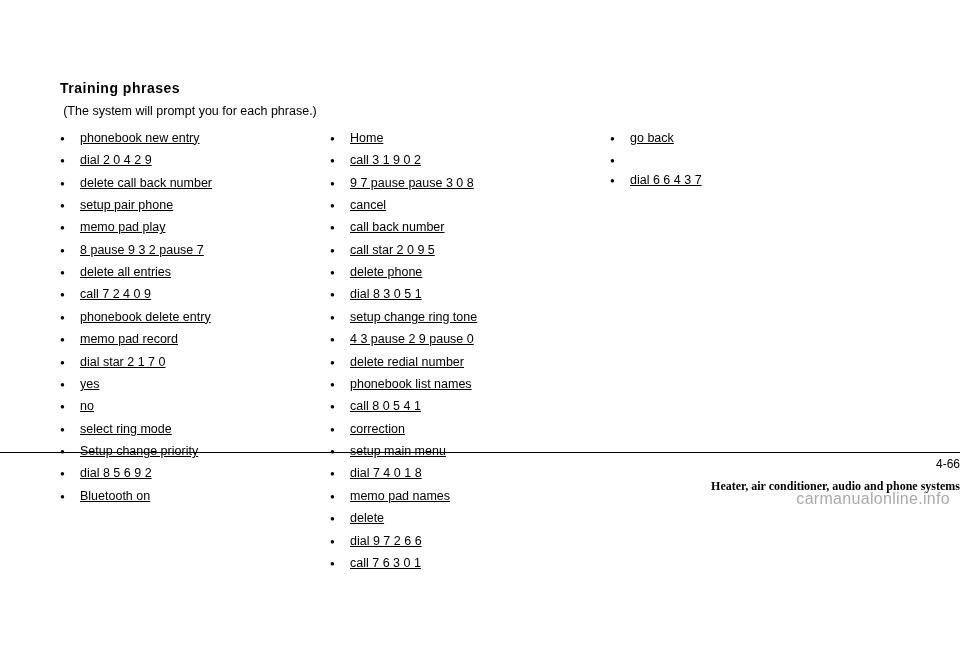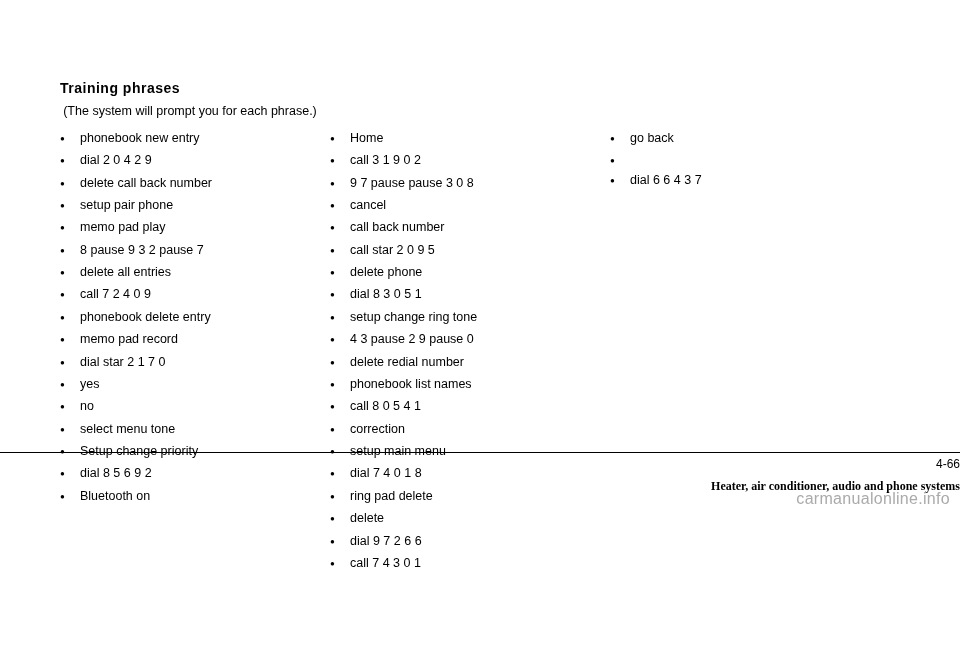--- a/index.html
+++ b/index.html
@@ -89,20 +89,21 @@
     .bullet {
       min-width: 16px;
       font-size: 8px;
       margin-top: 4px;
       margin-right: 4px;
       display: inline-block;
     }
 
     .item-text {
       flex: 1;
+      text-decoration: underline;
     }
 
     .footer {
       position: absolute;
       bottom: 18px;
       left: 0;
       width: 960px;
       border-top: 1px solid #000;
       padding-top: 4px;
       padding-left: 60px;
@@ -191,21 +192,21 @@
         <div class="list-item">
           <span class="bullet">●</span>
           <span class="item-text">yes</span>
         </div>
         <div class="list-item">
           <span class="bullet">●</span>
           <span class="item-text">no</span>
         </div>
         <div class="list-item">
           <span class="bullet">●</span>
-          <span class="item-text">select menu tone</span>
+          <span class="item-text">select ring mode</span>
         </div>
         <div class="list-item">
           <span class="bullet">●</span>
           <span class="item-text">Setup change priority</span>
         </div>
         <div class="list-item">
           <span class="bullet">●</span>
           <span class="item-text">dial 8 5 6 9 2</span>
         </div>
         <div class="list-item">
@@ -274,33 +275,33 @@
         <div class="list-item">
           <span class="bullet">●</span>
           <span class="item-text">setup main menu</span>
         </div>
         <div class="list-item">
           <span class="bullet">●</span>
           <span class="item-text">dial 7 4 0 1 8</span>
         </div>
         <div class="list-item">
           <span class="bullet">●</span>
-          <span class="item-text">ring pad delete</span>
+          <span class="item-text">memo pad names</span>
         </div>
         <div class="list-item">
           <span class="bullet">●</span>
           <span class="item-text">delete</span>
         </div>
         <div class="list-item">
           <span class="bullet">●</span>
           <span class="item-text">dial 9 7 2 6 6</span>
         </div>
         <div class="list-item">
           <span class="bullet">●</span>
-          <span class="item-text">call 7 4 3 0 1</span>
+          <span class="item-text">call 7 6 3 0 1</span>
         </div>
       </div>
 
     <div class="col col-3" id="col3-container">
         <div class="list-item">
           <span class="bullet">●</span>
           <span class="item-text">go back</span>
         </div>
         <div class="list-item">
           <span class="bullet">●</span>

